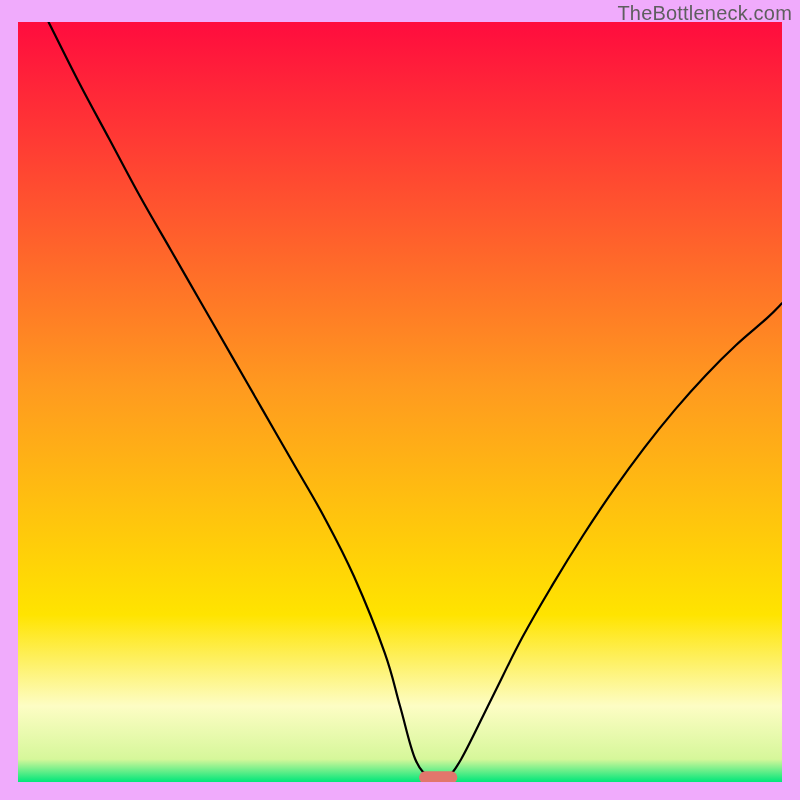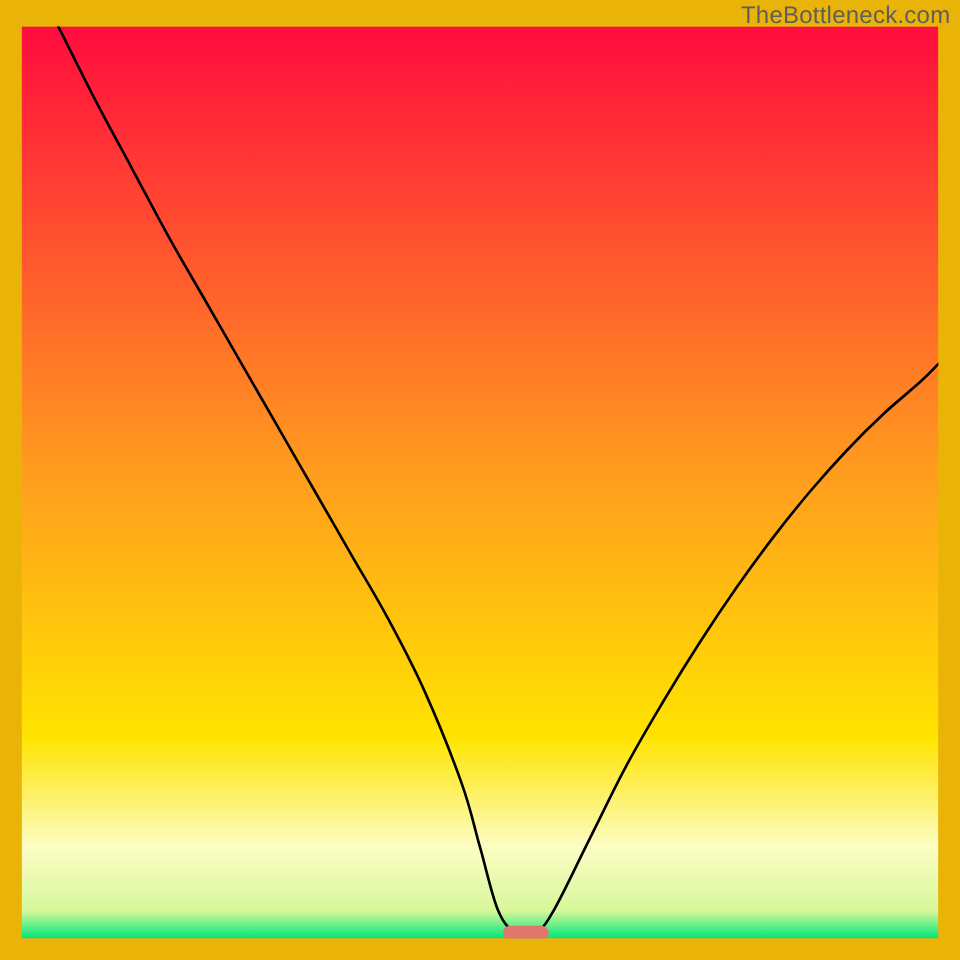--- a/index.html
+++ b/index.html
@@ -8,21 +8,21 @@
     width: 800px;
     height: 800px;
     background: #000;
     overflow: hidden;
     font-family: Arial, Helvetica, sans-serif;
   }
   .frame {
     position: relative;
     width: 800px;
     height: 800px;
-    background: #eab308;
+    background: #f0abfc;
   }
   .watermark {
     position: absolute;
     top: 2px;
     right: 8px;
     font-size: 20px;
     font-weight: 500;
     color: #5e5e5e;
     letter-spacing: 0.2px;
     z-index: 10;

